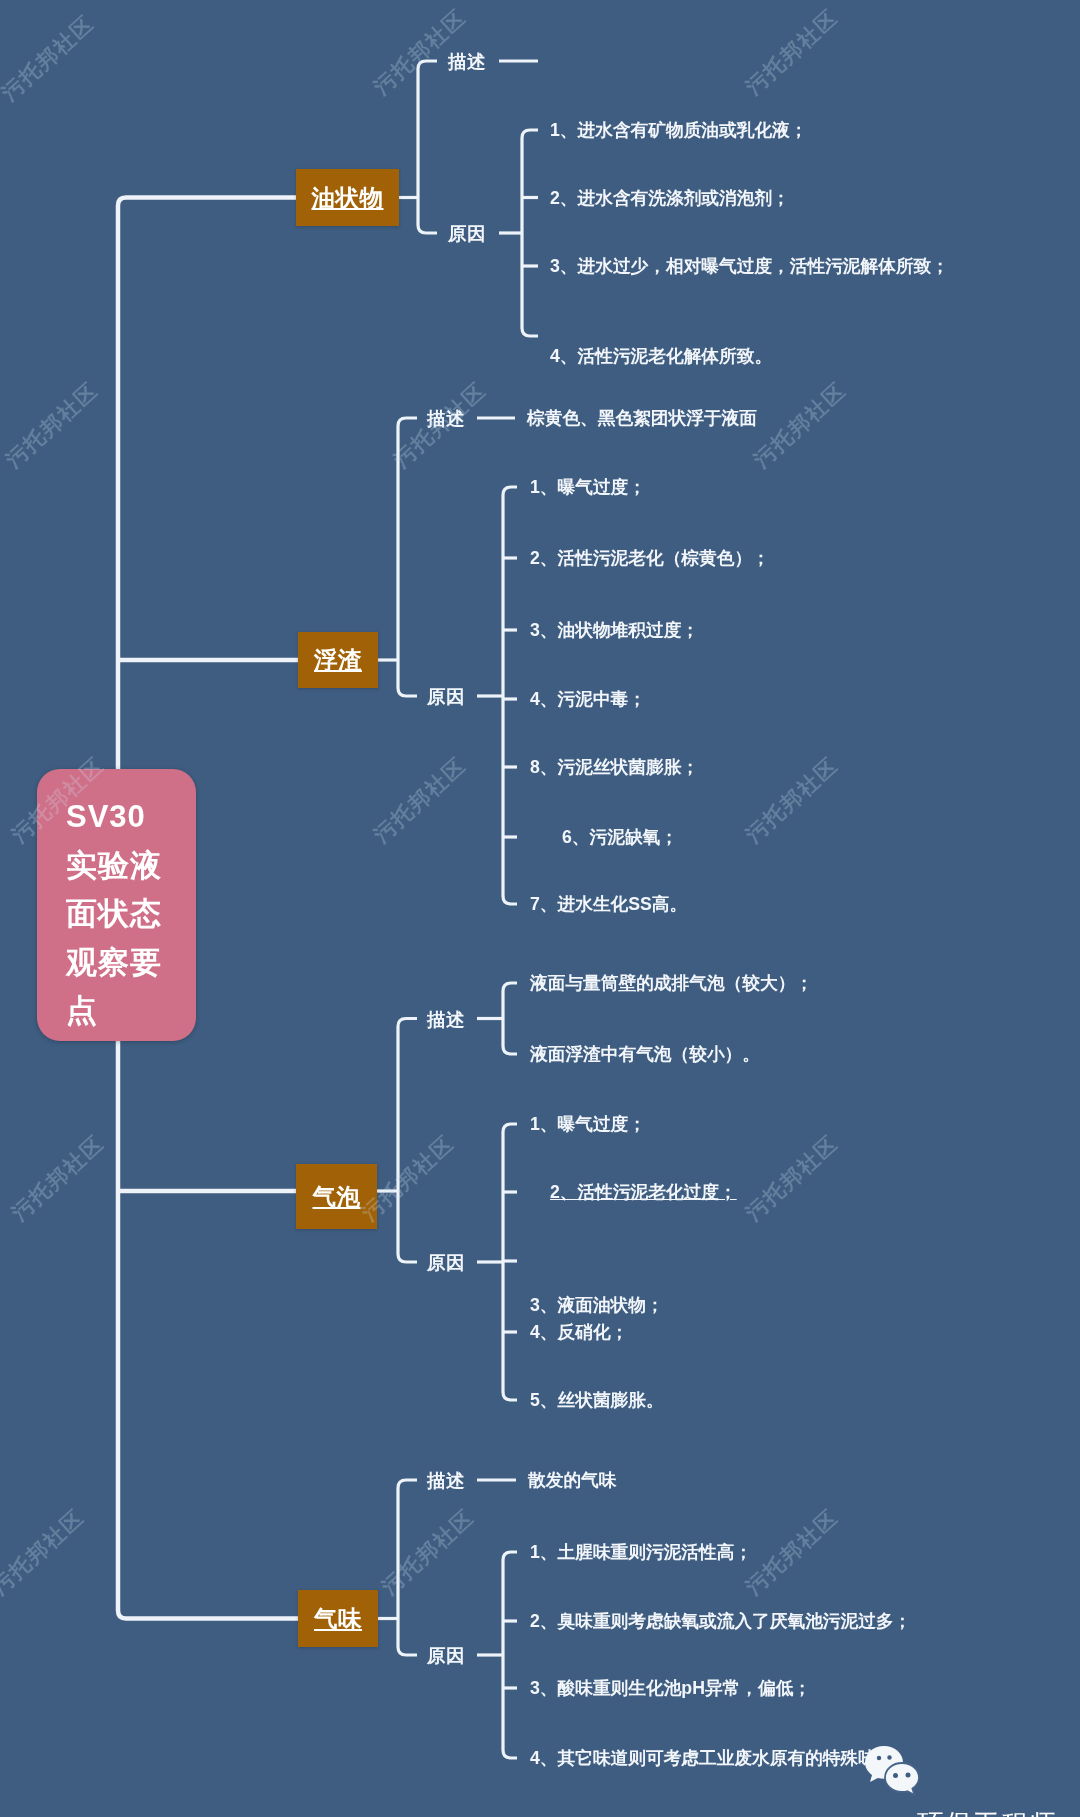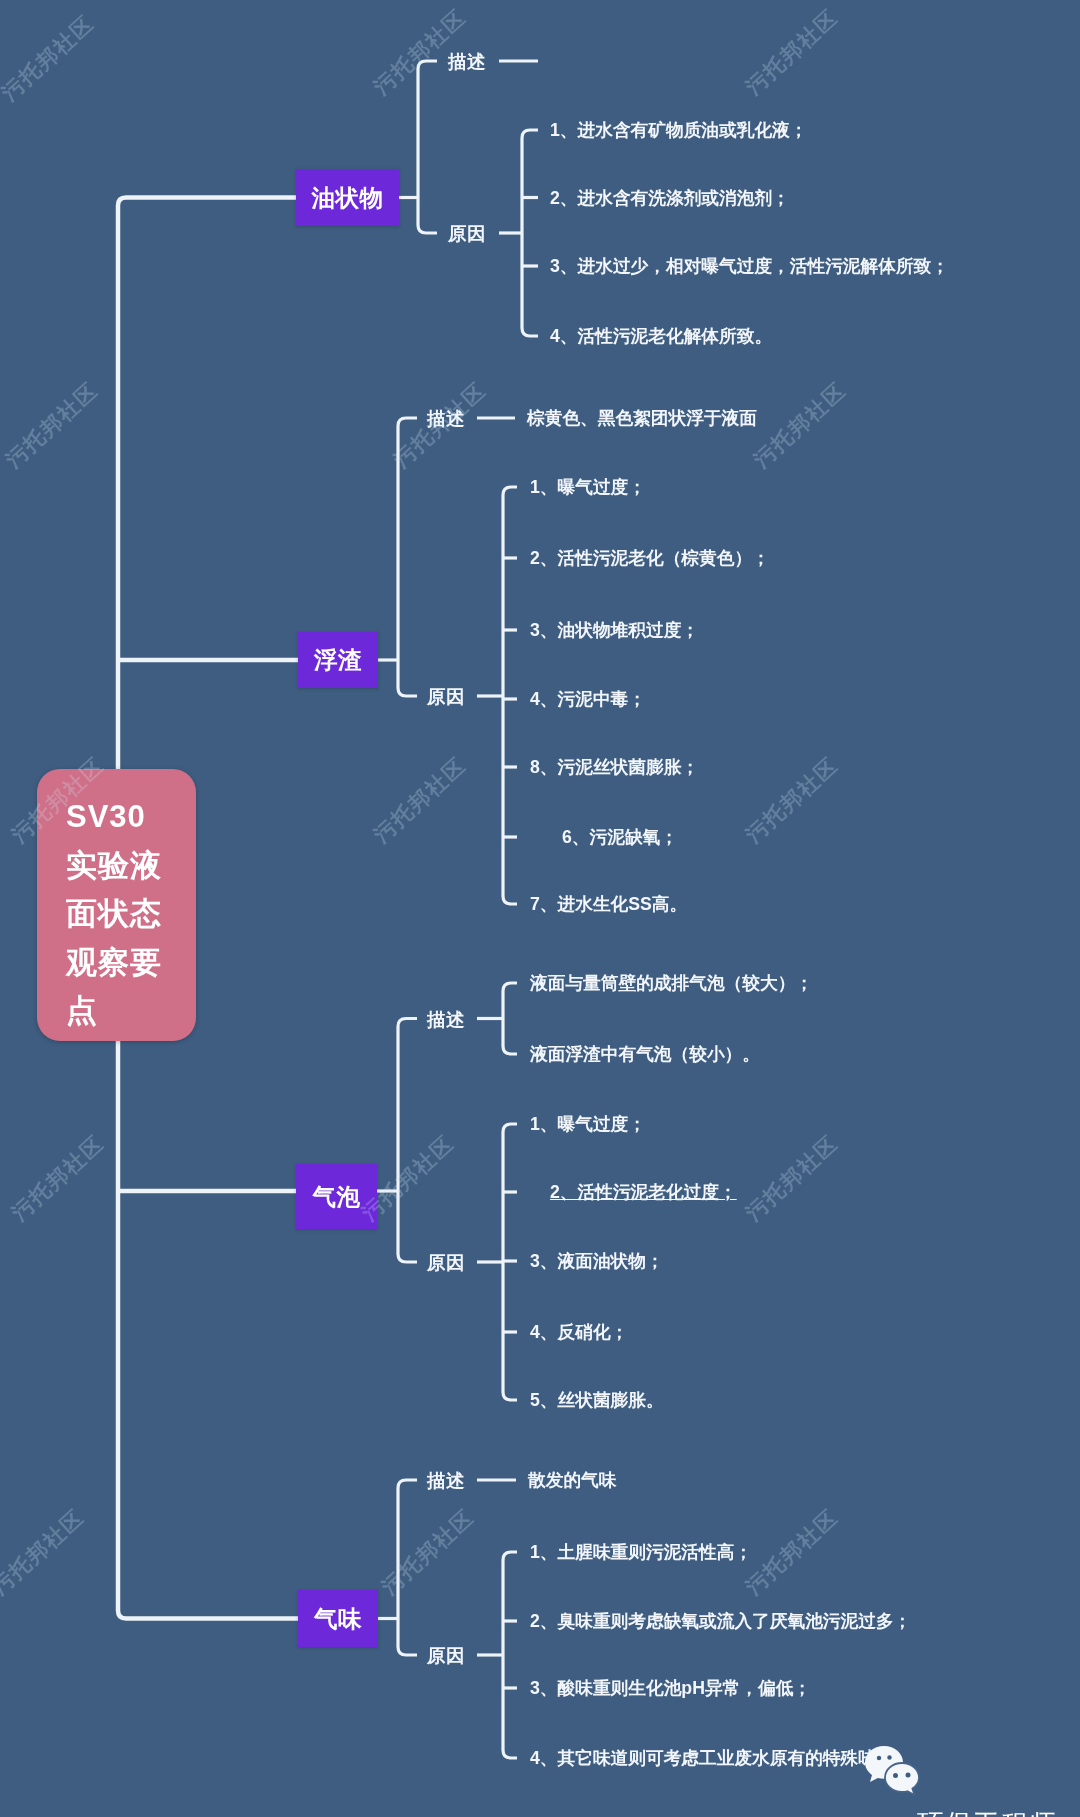--- a/index.html
+++ b/index.html
@@ -7,23 +7,24 @@
     position:relative;
     width:1080px;height:1817px;
     background:#3f5d80;
     overflow:hidden;
     font-family:"Liberation Sans","DejaVu Sans",sans-serif;
   }
   .lines{position:absolute;left:0;top:0;z-index:1;}
   .node{
     position:absolute;z-index:2;
     display:flex;align-items:center;justify-content:center;
-    background:#6d28d9;color:#ffffff;
+    background:#a16207;color:#ffffff;
     font-size:23.5px;font-weight:bold;letter-spacing:0.5px;
     box-shadow:0 1px 3px rgba(10,25,45,.25);
+    text-decoration:underline;
   }
   .root{
     position:absolute;z-index:2;
     background:#d06f88;color:#ffffff;
     font-size:31px;font-weight:bold;
     line-height:48.5px;letter-spacing:1px;
     padding:24px 0 0 29px;
     white-space:pre-line;
     box-shadow:0 1px 4px rgba(10,25,45,.3);
     border-radius:23px;
@@ -126,40 +127,40 @@
   <div class="node" style="left:296px;top:169px;width:103px;height:57px;">油状物</div>
   <div class="node" style="left:298px;top:632px;width:80px;height:56px;">浮渣</div>
   <div class="node" style="left:296px;top:1164px;width:81px;height:65px;text-align:center;">气泡</div>
   <div class="node" style="left:298px;top:1590px;width:80px;height:57px;">气味</div>
 
   <div class="lbl" style="left:448px;top:61px;">描述</div>
   <div class="lbl" style="left:448px;top:233px;">原因</div>
   <div class="item" style="left:550px;top:130px;">1、进水含有矿物质油或乳化液；</div>
   <div class="item" style="left:550px;top:197.5px;">2、进水含有洗涤剂或消泡剂；</div>
   <div class="item" style="left:550px;top:266px;">3、进水过少，相对曝气过度，活性污泥解体所致；</div>
-  <div class="item" style="left:550px;top:336px;">4、活性污泥老化解体所致。</div>
+  <div class="item" style="left:550px;top:356px;">4、活性污泥老化解体所致。</div>
 
   <div class="lbl" style="left:427px;top:418px;">描述</div>
   <div class="lbl" style="left:427px;top:696px;">原因</div>
   <div class="item" style="left:527px;top:418px;">棕黄色、黑色絮团状浮于液面</div>
   <div class="item" style="left:530px;top:487px;">1、曝气过度；</div>
   <div class="item" style="left:530px;top:558px;">2、活性污泥老化（棕黄色）；</div>
   <div class="item" style="left:530px;top:630px;">3、油状物堆积过度；</div>
   <div class="item" style="left:530px;top:699px;">4、污泥中毒；</div>
   <div class="item" style="left:530px;top:767px;">8、污泥丝状菌膨胀；</div>
   <div class="item" style="left:530px;top:837px;margin-left:32px;">6、污泥缺氧；</div>
   <div class="item" style="left:530px;top:904px;">7、进水生化SS高。</div>
 
   <div class="lbl" style="left:427px;top:1018.5px;">描述</div>
   <div class="lbl" style="left:427px;top:1262px;">原因</div>
   <div class="item" style="left:530px;top:983px;">液面与量筒壁的成排气泡（较大）；</div>
   <div class="item" style="left:530px;top:1054px;">液面浮渣中有气泡（较小）。</div>
   <div class="item" style="left:530px;top:1124px;">1、曝气过度；</div>
   <div class="item" style="left:550px;top:1192px;text-decoration:underline;">2、活性污泥老化过度；</div>
-  <div class="item" style="left:530px;top:1261px;text-align:right;">3、液面油状物；</div>
+  <div class="item" style="left:530px;top:1305px;text-align:right;">3、液面油状物；</div>
   <div class="item" style="left:530px;top:1332px;">4、反硝化；</div>
   <div class="item" style="left:530px;top:1400px;">5、丝状菌膨胀。</div>
 
   <div class="lbl" style="left:427px;top:1480px;">描述</div>
   <div class="lbl" style="left:427px;top:1655px;">原因</div>
   <div class="item" style="left:528px;top:1480px;">散发的气味</div>
   <div class="item" style="left:530px;top:1552px;">1、土腥味重则污泥活性高；</div>
   <div class="item" style="left:530px;top:1621px;">2、臭味重则考虑缺氧或流入了厌氧池污泥过多；</div>
   <div class="item" style="left:530px;top:1688px;">3、酸味重则生化池pH异常，偏低；</div>
   <div class="item" style="left:530px;top:1758px;width:383px;overflow:hidden;">4、其它味道则可考虑工业废水原有的特殊味道。</div>

